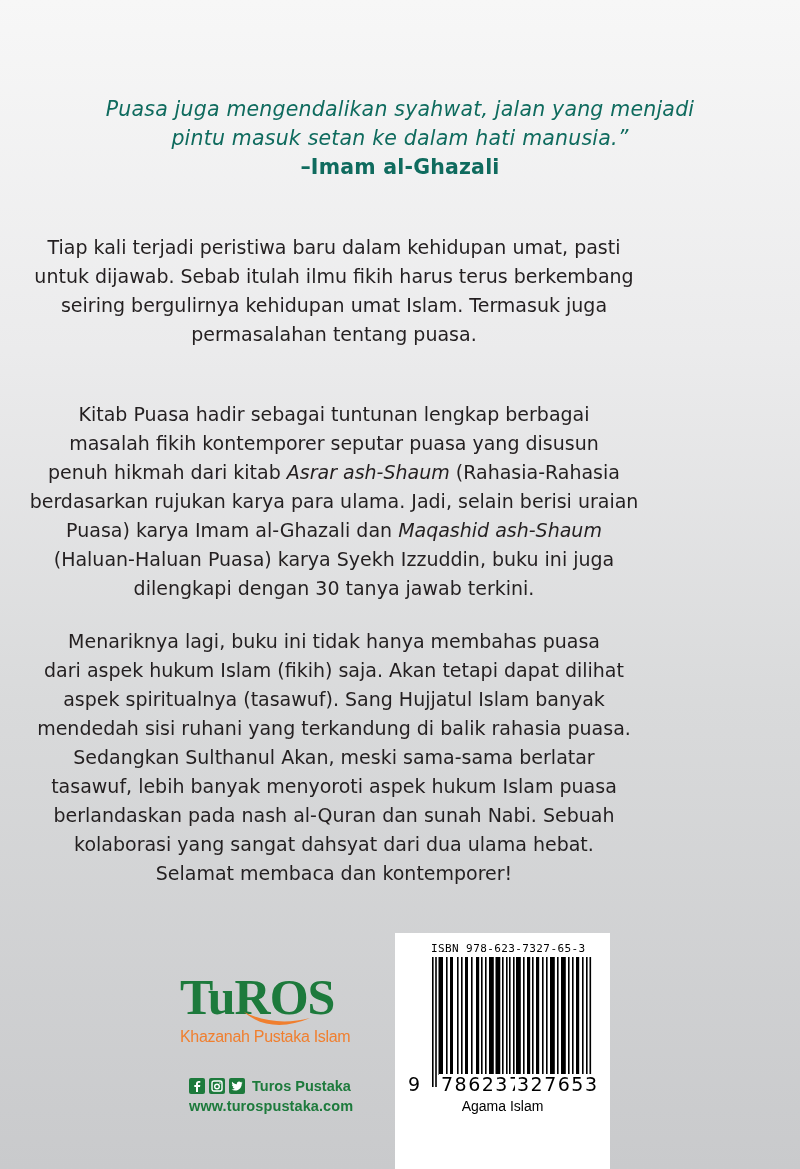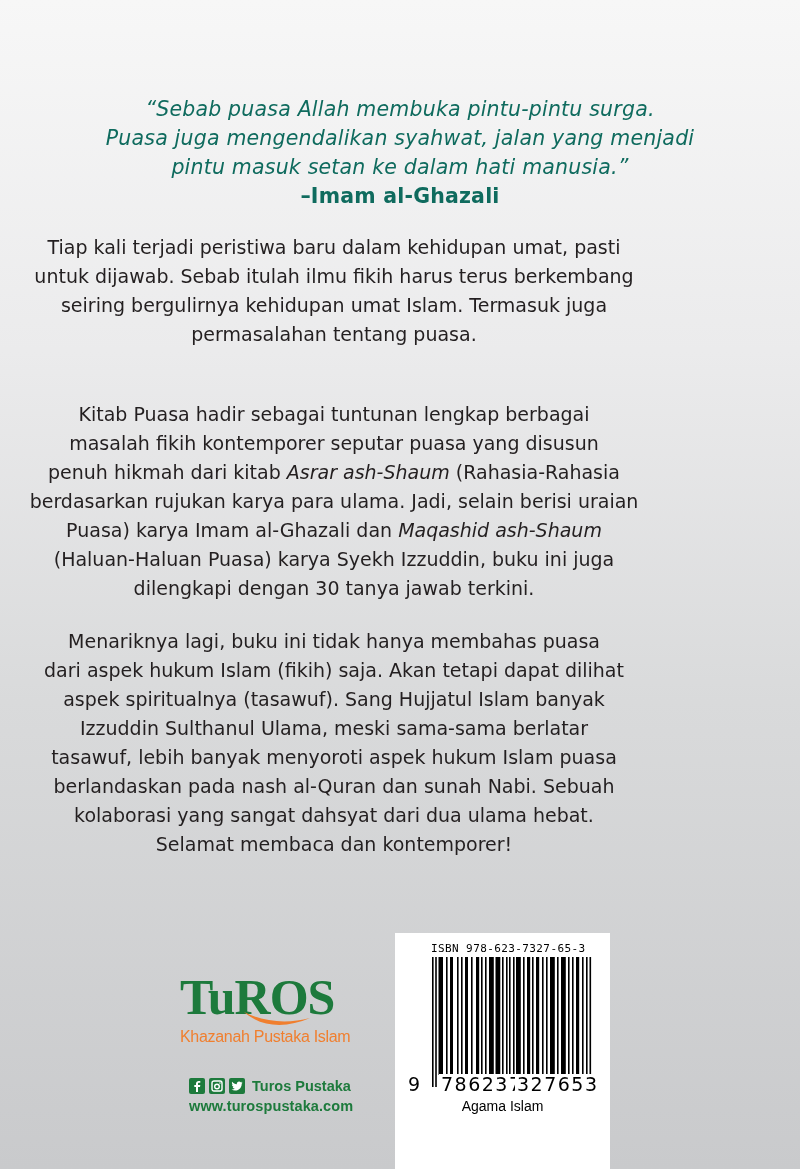--- a/index.html
+++ b/index.html
@@ -128,21 +128,20 @@
       text-align: center;
       font-family: "Liberation Sans", sans-serif;
       font-size: 14px;
       color: #000;
     }
   </style>
 </head>
 <body>
 
 <div class="quote">
-  <span class="q-line">“Sebab puasa Allah membuka pintu-pintu surga.</span>
   <span class="q-line">Puasa juga mengendalikan syahwat, jalan yang menjadi</span>
   <span class="q-line">pintu masuk setan ke dalam hati manusia.”</span>
   <span class="author">–Imam al-Ghazali</span>
 </div>
 
 <div class="para" id="para1">
   <span class="line">Tiap kali terjadi peristiwa baru dalam kehidupan umat, pasti</span>
   <span class="line">untuk dijawab. Sebab itulah ilmu fikih harus terus berkembang</span>
   <span class="line">seiring bergulirnya kehidupan umat Islam. Termasuk juga</span>
   <span class="line">permasalahan tentang puasa.</span>
@@ -155,21 +154,22 @@
   <span class="line">berdasarkan rujukan karya para ulama. Jadi, selain berisi uraian</span>
   <span class="line"><span>Puasa) karya Imam al-Ghazali dan </span><i>Maqashid ash-Shaum</i><span></span></span>
   <span class="line">(Haluan-Haluan Puasa) karya Syekh Izzuddin, buku ini juga</span>
   <span class="line">dilengkapi dengan 30 tanya jawab terkini.</span>
 </div>
 
 <div class="para" id="para3">
   <span class="line">Menariknya lagi, buku ini tidak hanya membahas puasa</span>
   <span class="line">dari aspek hukum Islam (fikih) saja. Akan tetapi dapat dilihat</span>
   <span class="line">aspek spiritualnya (tasawuf). Sang Hujjatul Islam banyak</span>
-  <span class="line">Izzuddin Sulthanul Ulama, meski sama-sama berlatar</span>
+  <span class="line">mendedah sisi ruhani yang terkandung di balik rahasia puasa.</span>
+  <span class="line">Sedangkan Sulthanul Akan, meski sama-sama berlatar</span>
   <span class="line">tasawuf, lebih banyak menyoroti aspek hukum Islam puasa</span>
   <span class="line">berlandaskan pada nash al-Quran dan sunah Nabi.  Sebuah</span>
   <span class="line">kolaborasi yang sangat dahsyat dari dua ulama hebat.</span>
   <span class="line">Selamat membaca dan kontemporer!</span>
 </div>
 
 <div class="logo">
   <div class="logo-word">
     <span>TuROS</span>
     <svg class="logo-swoosh" width="70" height="22" viewBox="0 0 70 22">

